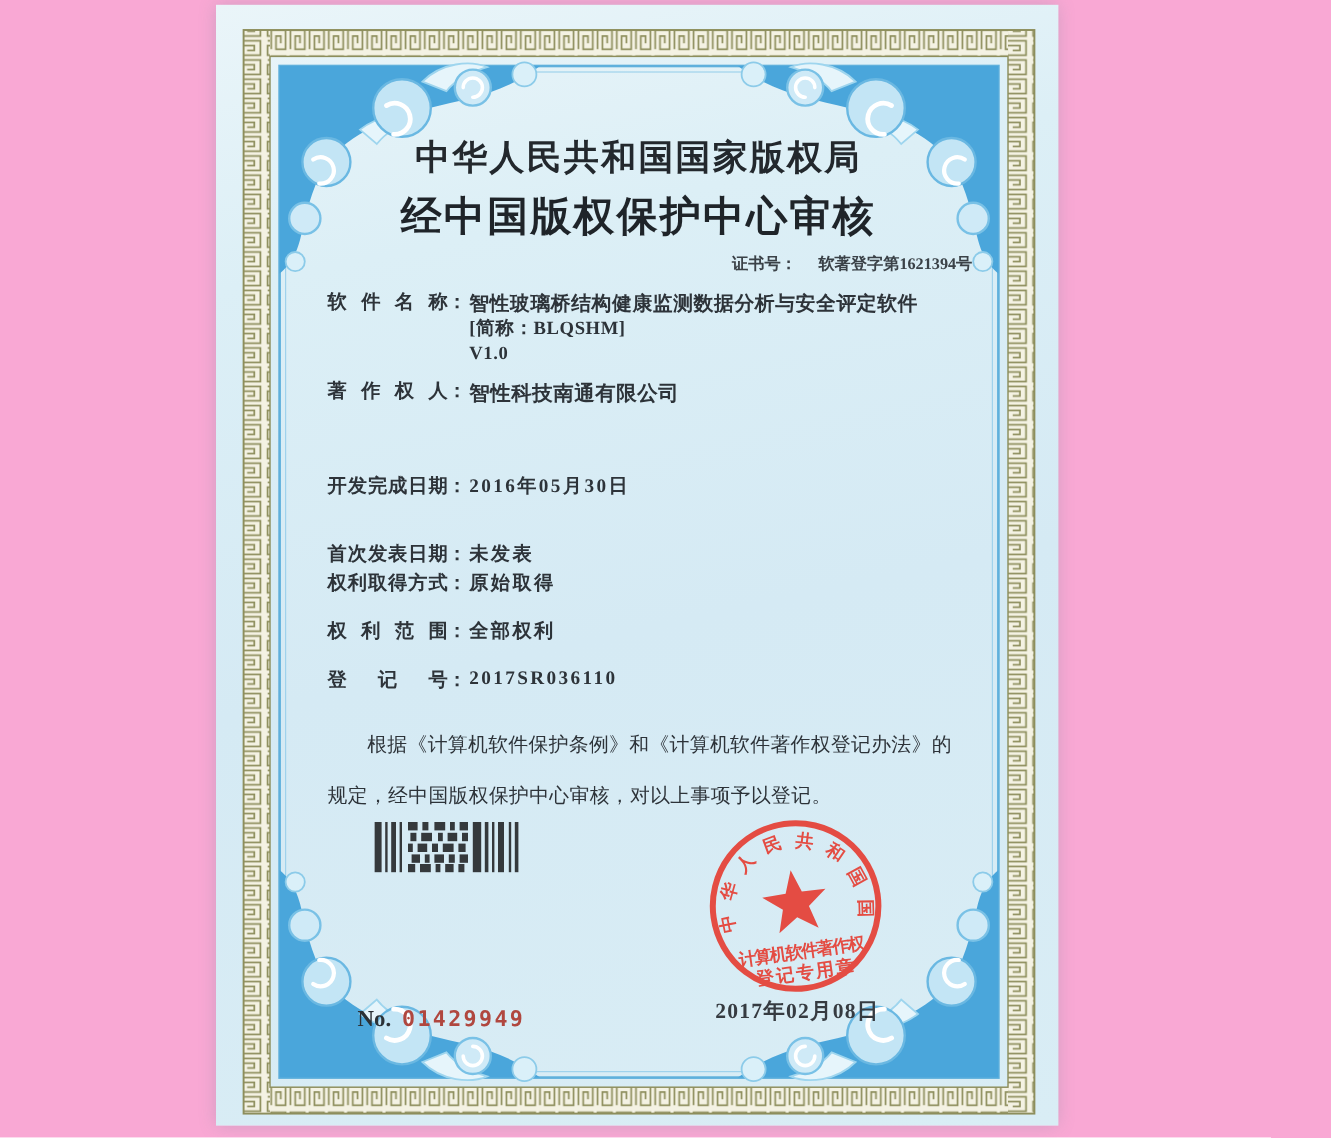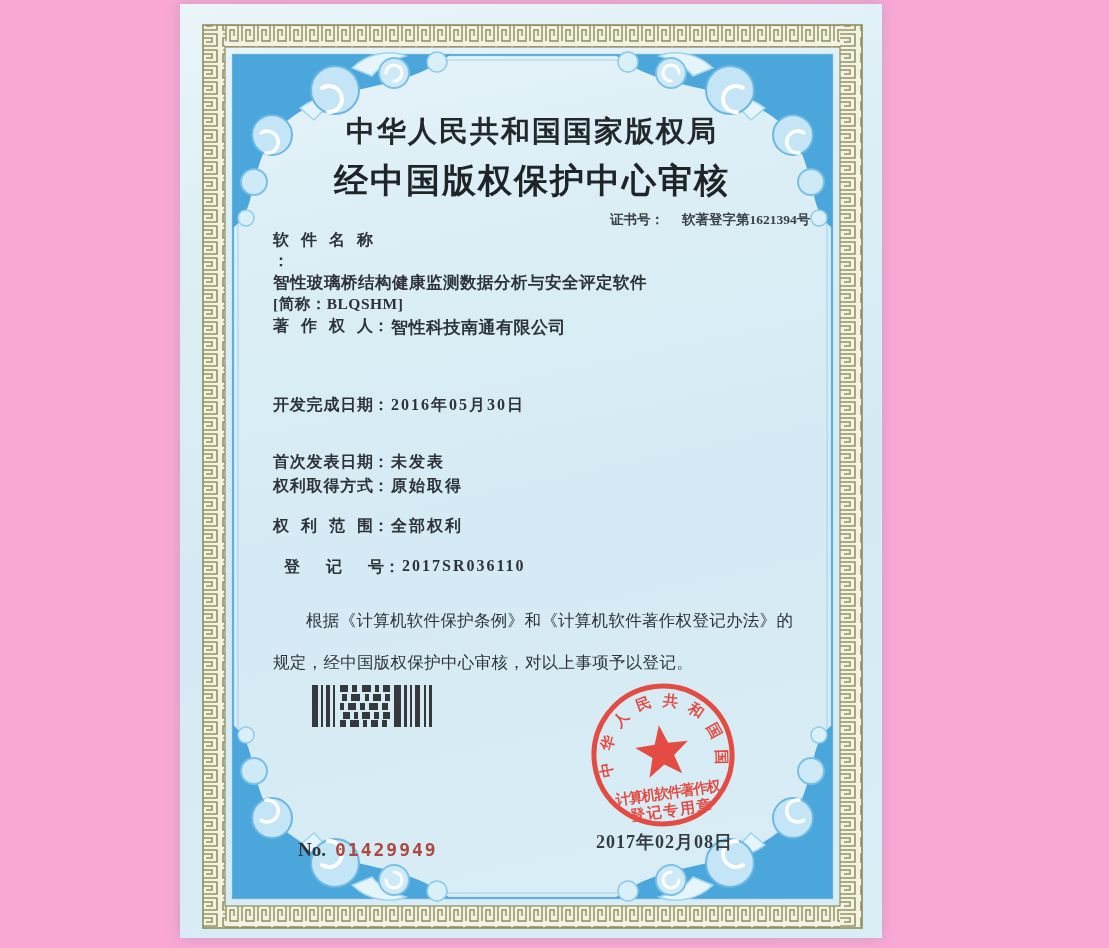--- a/index.html
+++ b/index.html
@@ -103,26 +103,27 @@
 
   <div class="abs org-title">中华人民共和国国家版权局</div>
 
   <div class="abs cert-title">经中国版权保护中心审核</div>
 
   <div class="abs certno">
     <span>证书号：</span>
     <span>软著登字第1621394号</span>
   </div>
 
-  <div class="abs row" style="left:273px;top:230px;flex-direction:column;">
+  <div class="abs row" style="left:273px;top:242px;">
     <span class="lbl">软件名称</span>
     <span class="colon">：</span>
     <span class="name-lines">
       <span class="name-l1" style="display:block">智性玻璃桥结构健康监测数据分析与安全评定软件</span>
       <span class="name-l2" style="display:block">[简称：BLQSHM]</span>
+      <span class="name-l3" style="display:block">V1.0</span>
     </span>
   </div>
 
   <div class="abs row" style="left:273px;top:316px;">
     <span class="lbl">著作权人</span>
     <span class="colon">：</span>
     <span class="val" style="font-size:17px;letter-spacing:0.5px;">智性科技南通有限公司</span>
   </div>
 
   <div class="abs row" style="left:273px;top:395px;">
@@ -142,21 +143,21 @@
     <span class="colon">：</span>
     <span class="val">原始取得</span>
   </div>
 
   <div class="abs row" style="left:273px;top:516px;">
     <span class="lbl">权利范围</span>
     <span class="colon">：</span>
     <span class="val">全部权利</span>
   </div>
 
-  <div class="abs row" style="left:284px;top:557px;">
+  <div class="abs row" style="left:273px;top:557px;">
     <span class="lbl">登记号</span>
     <span class="colon">：</span>
     <span class="val val-wide">2017SR036110</span>
   </div>
 
   <div class="abs statement">根据《计算机软件保护条例》和《计算机软件著作权登记办法》的规定，经中国版权保护中心审核，对以上事项予以登记。</div>
 
   <svg class="abs barcode" viewBox="0 0 126 42">
     <rect x="0" y="0" width="6" height="42" fill="#35393c"></rect>
     <rect x="9" y="0" width="2" height="42" fill="#35393c"></rect>

